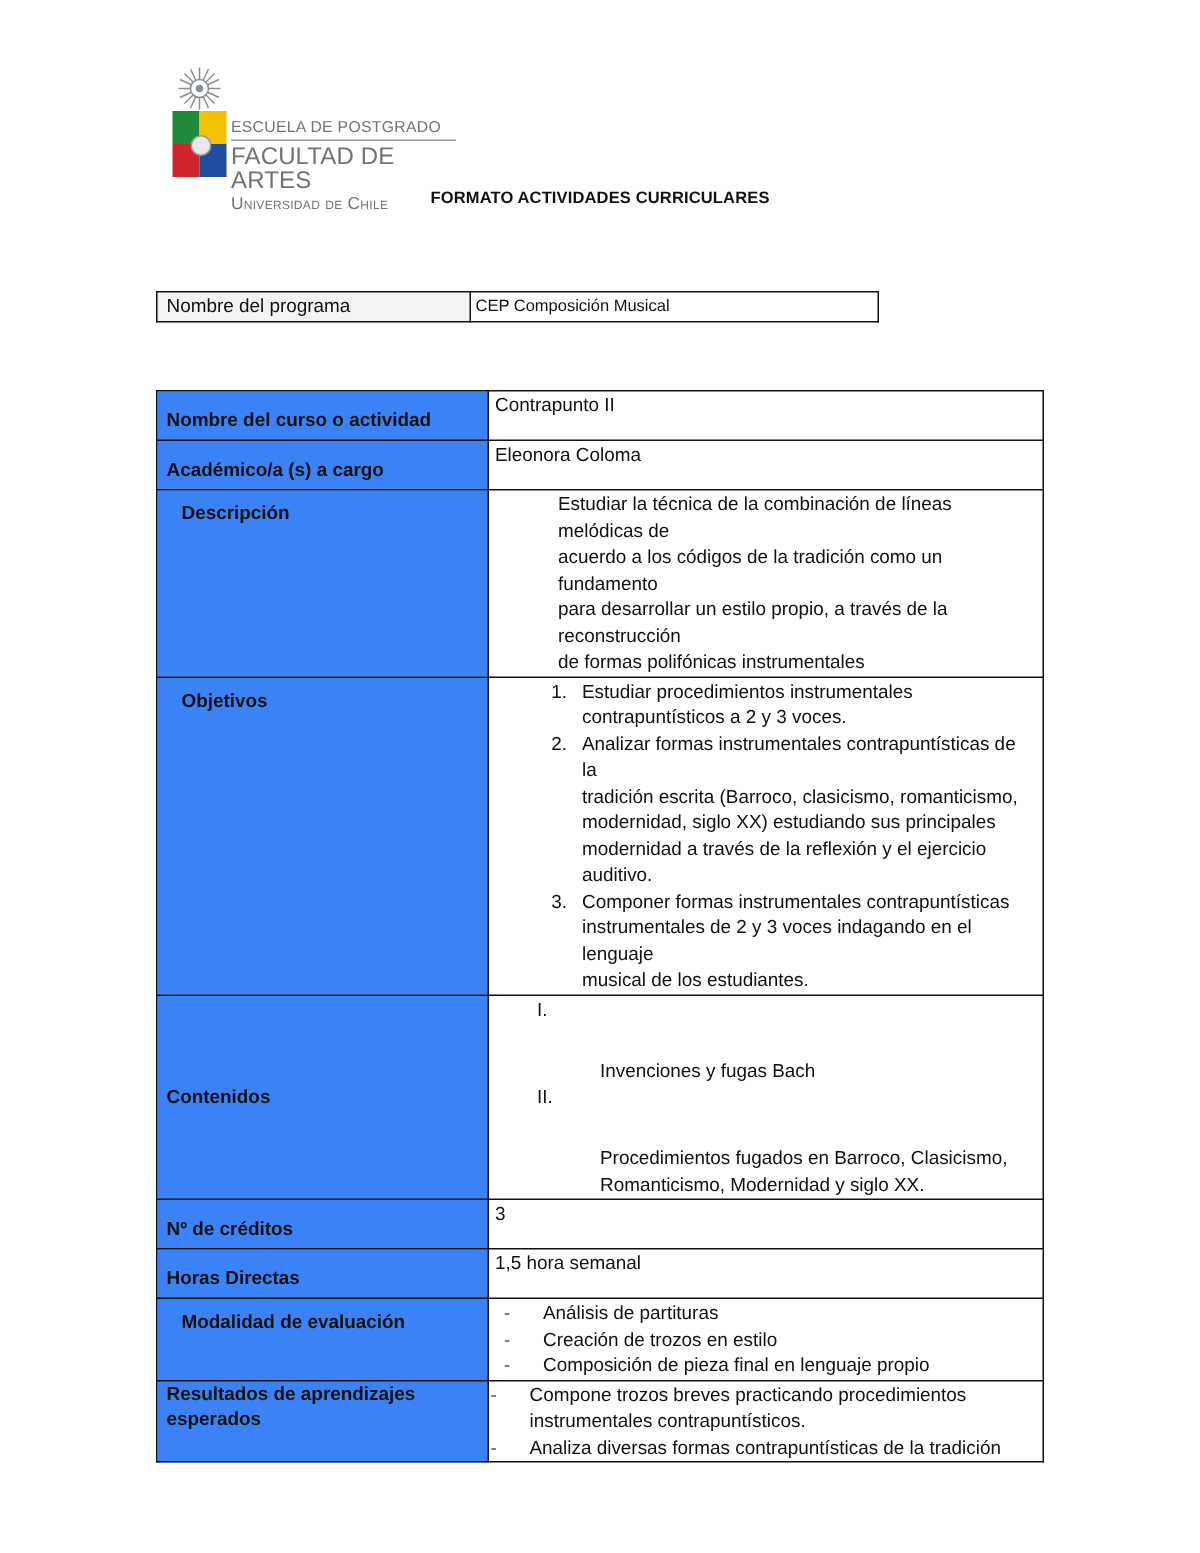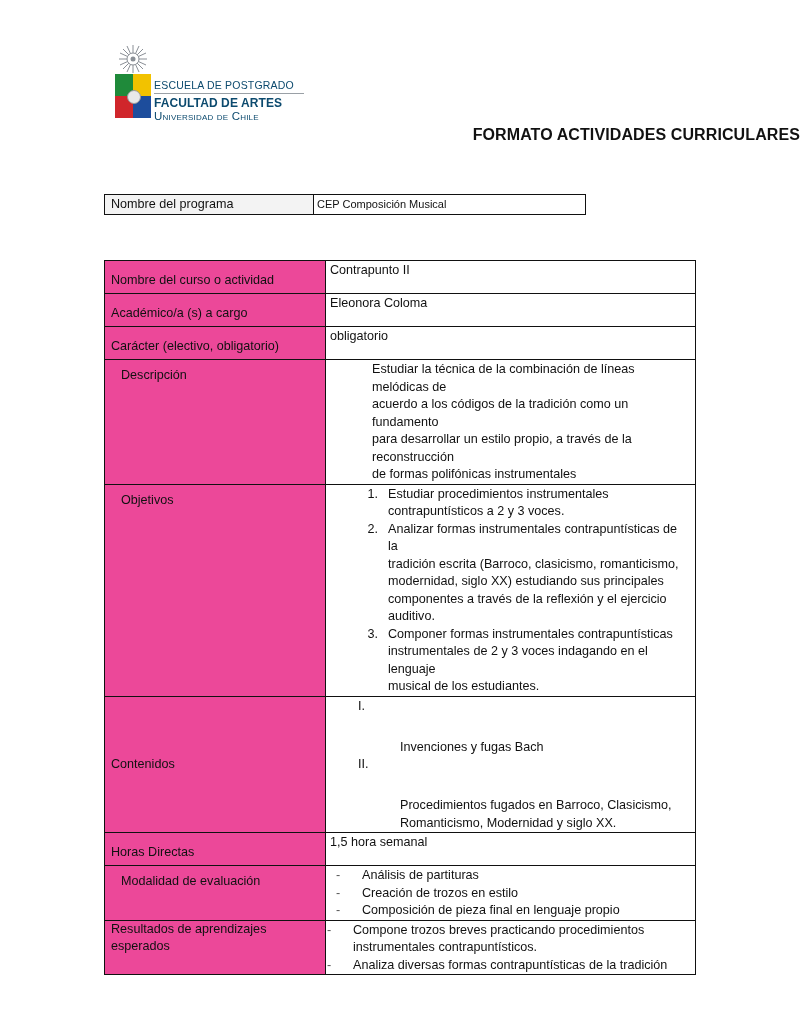--- a/index.html
+++ b/index.html
@@ -2,38 +2,38 @@
 <html><head>
 <meta charset="utf-8">
 <style>
   html, body { margin: 0; padding: 0; background: #ffffff; }
   body { width: 800px; height: 1035px; position: relative; overflow: hidden;
          font-family: "Liberation Sans", "DejaVu Sans", sans-serif; color: #111; }
   .logo { position: absolute; left: 112px; top: 44px; width: 200px; height: 76px; }
   .crest-star { position: absolute; left: 6px; top: 0; width: 30px; height: 30px; }
   .crest-shield { position: absolute; left: 3px; top: 30px; width: 36px; height: 44px; }
   .q { position: absolute; width: 18px; height: 22px; }
-  .logo-text { position: absolute; left: 42px; top: 36px; color: #0c4a6e; line-height: 1; }
+  .logo-text { position: absolute; left: 42px; top: 36px; color: #737373; line-height: 1; }
   .lt1 { font-size: 10.5px; letter-spacing: 0.2px; border-bottom: 1px solid #9aa0a6; padding-bottom: 2px; width: 150px; }
-  .lt2 { font-size: 12px; margin-top: 3px; letter-spacing: 0.1px; font-weight: bold; }
+  .lt2 { font-size: 16px; margin-top: 3px; letter-spacing: 0.1px; }
   .lt3 { font-size: 11.5px; margin-top: 2px; letter-spacing: 0.2px; font-variant: small-caps; }
 
-  .title { position: absolute; left: 0; width: 800px; top: 126px; text-align: right;
-           font-size: 16px; font-weight: bold; letter-spacing: 0.1px; }
+  .title { position: absolute; left: 0; width: 800px; top: 126px; text-align: center;
+           font-size: 11px; font-weight: bold; letter-spacing: 0.1px; }
 
   table { border-collapse: collapse; position: absolute; font-size: 12.6px; }
   td { border: 1.5px solid #111; vertical-align: top; padding: 0 6px; line-height: 17.5px; }
   .t1 { left: 104px; top: 194px; width: 482px; }
   .t1 td { height: 17px; padding-top: 1px; }
   .t1 td.lbl { width: 196px; background: #f3f3f3; }
   .t1 td.val1 { font-size: 11px; padding-left: 3px; }
   .t1 td.val2 { padding-left: 7px; }
 
   .t2 { left: 104px; top: 260px; width: 592px; }
-  .t2 td.lbl { width: 198px; background: #ec4899; }
+  .t2 td.lbl { width: 198px; background: #3b82f6; font-weight: bold; }
   .t2 td.lbl-b { vertical-align: bottom; padding-bottom: 4px; }
   .t2 td.lbl-t { padding-top: 7px; padding-left: 16px; }
   .t2 td.val { padding-left: 4px; padding-top: 1px; }
   .row-s td { height: 28px; }
   .num-item { display: flex; }
   .num-item .n { width: 48px; text-align: right; padding-right: 10px; flex: none; }
   .rom-item { display: flex; }
   .rom-item .n { width: 22px; padding-left: 28px; flex: none; }
   .rom-item .t { padding-left: 20px; margin-top: 41px; }
   .dash-item { display: flex; }
@@ -88,24 +88,20 @@
 <table class="t2">
   <tbody>
       <tr class="row-s" style="height:33px;">
     <td class="lbl lbl-b">Nombre del curso o actividad</td>
     <td class="val">Contrapunto II</td>
   </tr>
   <tr class="row-s" style="height:32px;">
     <td class="lbl lbl-b">Académico/a (s)  a cargo</td>
     <td class="val">Eleonora Coloma</td>
   </tr>
-  <tr class="row-s" style="height:32px;">
-    <td class="lbl lbl-b">Carácter (electivo, obligatorio)</td>
-    <td class="val">obligatorio</td>
-  </tr>
   <tr>
     <td class="lbl lbl-t">Descripción</td>
     <td class="val">
       <div class="desc">Estudiar la técnica de la combinación de líneas melódicas de</div>
       <div class="desc">acuerdo a los códigos de la tradición como un fundamento</div>
       <div class="desc">para desarrollar un estilo propio, a través de la reconstrucción</div>
       <div class="desc">de formas polifónicas instrumentales</div>
     </td>
   </tr>
   <tr>
@@ -117,21 +113,21 @@
           <div>Estudiar procedimientos instrumentales</div>
           <div>contrapuntísticos a 2 y 3 voces.</div>
         </span>
       </div>
       <div class="num-item">
         <span class="n">2.</span>
         <span>
           <div>Analizar formas instrumentales contrapuntísticas de la</div>
           <div>tradición escrita (Barroco, clasicismo, romanticismo,</div>
           <div>modernidad, siglo XX) estudiando sus principales</div>
-          <div>componentes a través de la reflexión y el ejercicio</div>
+          <div>modernidad a través de la reflexión y el ejercicio</div>
           <div>auditivo.</div>
         </span>
       </div>
       <div class="num-item">
         <span class="n">3.</span>
         <span>
           <div>Componer formas instrumentales contrapuntísticas</div>
           <div>instrumentales de 2 y 3 voces indagando en el lenguaje</div>
           <div>musical de los estudiantes.</div>
         </span>
@@ -149,20 +145,24 @@
       </div>
       <div class="rom-item">
         <span class="n">II.</span>
         <span class="t">
           <div>Procedimientos fugados en Barroco, Clasicismo,</div>
           <div>Romanticismo, Modernidad y siglo XX.</div>
         </span>
       </div>
     </td>
   </tr>
+  <tr class="row-s" style="height:31px;">
+    <td class="lbl lbl-b">Nº de créditos</td>
+    <td class="val">3</td>
+  </tr>
   <tr class="row-s" style="height:30px;">
     <td class="lbl lbl-b">Horas Directas</td>
     <td class="val">1,5 hora semanal</td>
   </tr>
   <tr>
     <td class="lbl lbl-t">Modalidad de evaluación</td>
     <td class="val">
       <div class="dash-item" style="padding-left:4px;">
         <span class="n">-</span>
         <span>Análisis de partituras</span>

